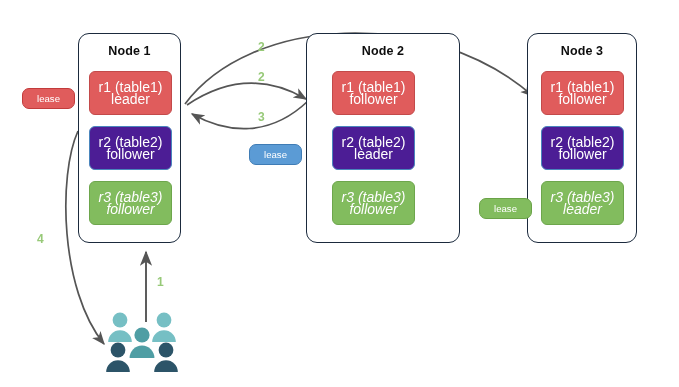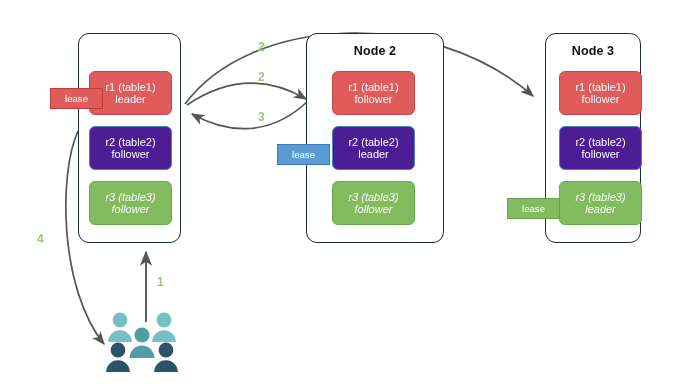--- a/index.html
+++ b/index.html
@@ -46,48 +46,47 @@
     color: #0d0d0d;
     letter-spacing: .1px;
   }
 
   
   .replica {
     position: absolute;
     box-sizing: border-box;
     border-radius: 6px;
     color: #ffffff;
-    font-size: 11px;
+    font-size: 14px;
     line-height: 12.4px;
     text-align: center;
     display: flex;
     flex-direction: column;
     align-items: center;
     justify-content: center;
     padding: 2px 0;
     text-shadow: 0 0 1px rgba(0,0,0,.08);
   }
   .replica .rname, .replica .rrole { display: block; }
   .replica.red   { background: #e05c5c; border: 1.3px solid #c34a4a; }
   .replica.blue  { background: #4c1d95; border: 1.3px solid #4a86bd; }
   .replica.green { background: #82bc5e; border: 1.3px solid #6da64c; font-style: italic; }
 
   
   .lease-tag {
     position: absolute;
     box-sizing: border-box;
-    border-radius: 0;
+    border-radius: 7px;
     color: #ffffff;
     font-size: 9.6px;
     line-height: 1;
     display: flex;
     align-items: center;
     justify-content: center;
     z-index: 4;
-    margin-left: 28px;
   }
   .lease-tag.red   { background: #e05c5c; border: 1.4px solid #c23b3b; }
   .lease-tag.blue  { background: #5b9bd5; border: 1.4px solid #3f7cb5; }
   .lease-tag.green { background: #82bc5e; border: 1.4px solid #6aa347; }
 
   
   .step-label {
     position: absolute;
     font-size: 12px;
     font-weight: bold;
@@ -123,51 +122,52 @@
     <path d="M187,105 C230,76 270,78 306,99" fill="none" stroke="#555555" stroke-width="1.7" marker-end="url(#ah)"></path>
 
     <path d="M308,101 C270,137 228,134 192,114" fill="none" stroke="#555555" stroke-width="1.7" marker-end="url(#ah)"></path>
 
     <path d="M146,322 L146,252" fill="none" stroke="#555555" stroke-width="1.9" marker-end="url(#ah)"></path>
 
     <path d="M78,131 C58,175 60,290 104,344" fill="none" stroke="#555555" stroke-width="1.7" marker-end="url(#ah)"></path>
   </svg>
 
   <div class="node-box" style="left:78px; top:33px; width:103px; height:210px;">
+    <div class="node-title">Node 1</div>
     <div class="replica red" style="left:10px; top:37px; width:83px; height:44px;">
       <span class="rname">r1 (table1)</span>
       <span class="rrole">leader</span>
     </div>
     <div class="replica blue" style="left:10px; top:92px; width:83px; height:44px;">
       <span class="rname">r2 (table2)</span>
       <span class="rrole">follower</span>
     </div>
     <div class="replica green" style="left:10px; top:147px; width:83px; height:44px;">
       <span class="rname">r3 (table3)</span>
       <span class="rrole">follower</span>
     </div>
   </div>
 
-  <div class="node-box" style="left:306px; top:33px; width:138px; height:210px;">
+  <div class="node-box" style="left:306px; top:33px; width:154px; height:210px;">
     <div class="node-title">Node 2</div>
     <div class="replica red" style="left:25px; top:37px; width:83px; height:44px;">
       <span class="rname">r1 (table1)</span>
       <span class="rrole">follower</span>
     </div>
     <div class="replica blue" style="left:25px; top:92px; width:83px; height:44px;">
       <span class="rname">r2 (table2)</span>
       <span class="rrole">leader</span>
     </div>
     <div class="replica green" style="left:25px; top:147px; width:83px; height:44px;">
       <span class="rname">r3 (table3)</span>
       <span class="rrole">follower</span>
     </div>
   </div>
 
-  <div class="node-box" style="left:545px; top:33px; width:96px; height:210px;">
+  <div class="node-box" style="left:527px; top:33px; width:110px; height:210px;">
     <div class="node-title">Node 3</div>
     <div class="replica red" style="left:13px; top:37px; width:83px; height:44px;">
       <span class="rname">r1 (table1)</span>
       <span class="rrole">follower</span>
     </div>
     <div class="replica blue" style="left:13px; top:92px; width:83px; height:44px;">
       <span class="rname">r2 (table2)</span>
       <span class="rrole">follower</span>
     </div>
     <div class="replica green" style="left:13px; top:147px; width:83px; height:44px;">

